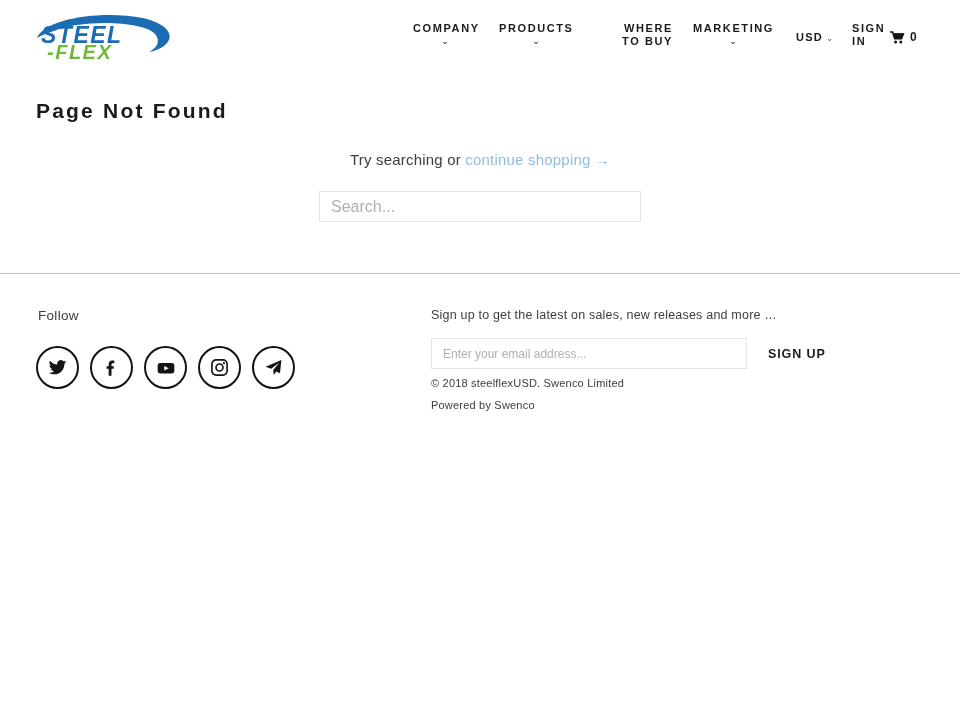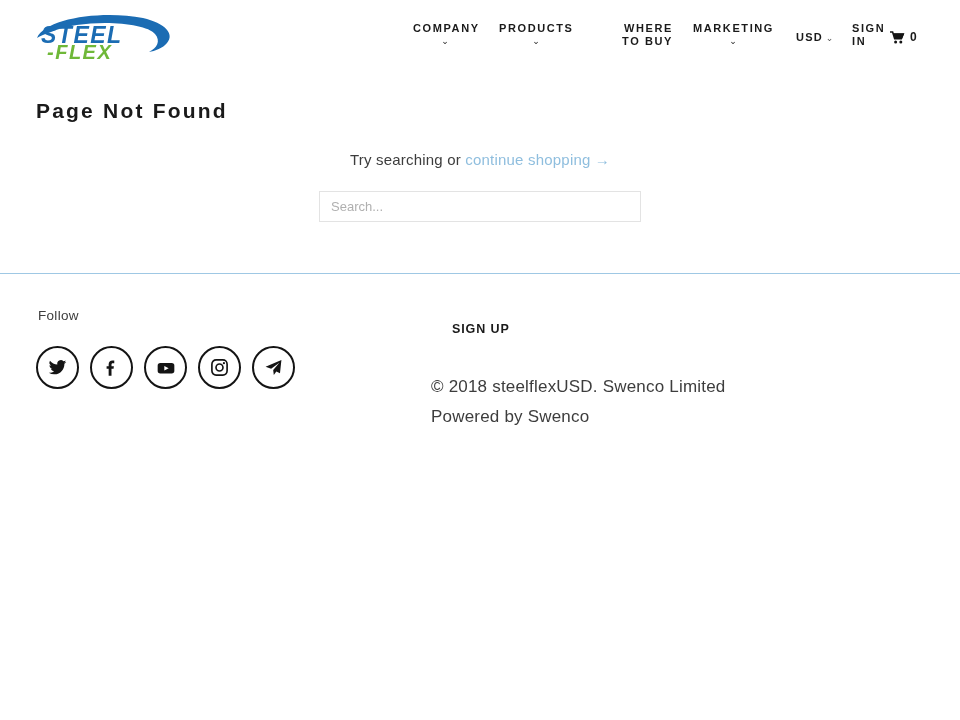--- a/index.html
+++ b/index.html
@@ -136,21 +136,21 @@
   }
 
   .search-wrap { padding-top: 23px; text-align: center; }
   .search-input {
     width: 322px;
     height: 31px;
     border: 1px solid #e3e3e3;
     background: #ffffff;
     padding: 0 11px;
     font-family: "Liberation Sans", sans-serif;
-    font-size: 13px;
+    font-size: 16px;
     color: #444;
     outline: none;
     border-radius: 0;
   }
   .search-input::placeholder { color: #b0b0b0; }
 
   
   .footer-divider {
     position: absolute;
     left: 0;
@@ -234,21 +234,21 @@
     letter-spacing: .9px;
     color: #1a1a1a;
     cursor: pointer;
     padding: 0;
     white-space: nowrap;
   }
 
   .footer-legal { position: absolute; left: 431px; top: 103px; }
   .footer-legal p {
     margin: 0 0 10px 0;
-    font-size: 17px;
+    font-size: 11px;
     color: #3d3d3d;
     letter-spacing: .2px;
   }
   .shopify-link { color: #3d3d3d; text-decoration: none; cursor: pointer; }
 </style>
 </head>
 <body>
 
 <header class="site-header">
 
@@ -354,21 +354,23 @@
 
     <a class="social-icon" href="#">
       <svg width="19" height="19" viewBox="0 0 24 24" fill="#141414">
         <path d="M22 2.5 L2 11.2 L9 13.6 L19.4 6 L11.6 15.3 L12.4 21.5 L15.6 17 L20.2 19.3 Z"></path>
       </svg>
     </a>
 
   </div>
 
   <div class="newsletter">
+    <p class="newsletter-heading">Sign up to get the latest on sales, new releases and more …</p>
     <div class="newsletter-form">
+      <input class="email-input" type="email" placeholder="Enter your email address..." style="">
       <button class="signup-button" type="submit">SIGN UP</button>
     </div>
   </div>
 
   <div class="footer-legal">
     <p>© 2018 steelflexUSD. Swenco Limited</p>
     <p><span>Powered by </span><a class="shopify-link" href="#">Swenco</a></p>
   </div>
 
 </footer>

